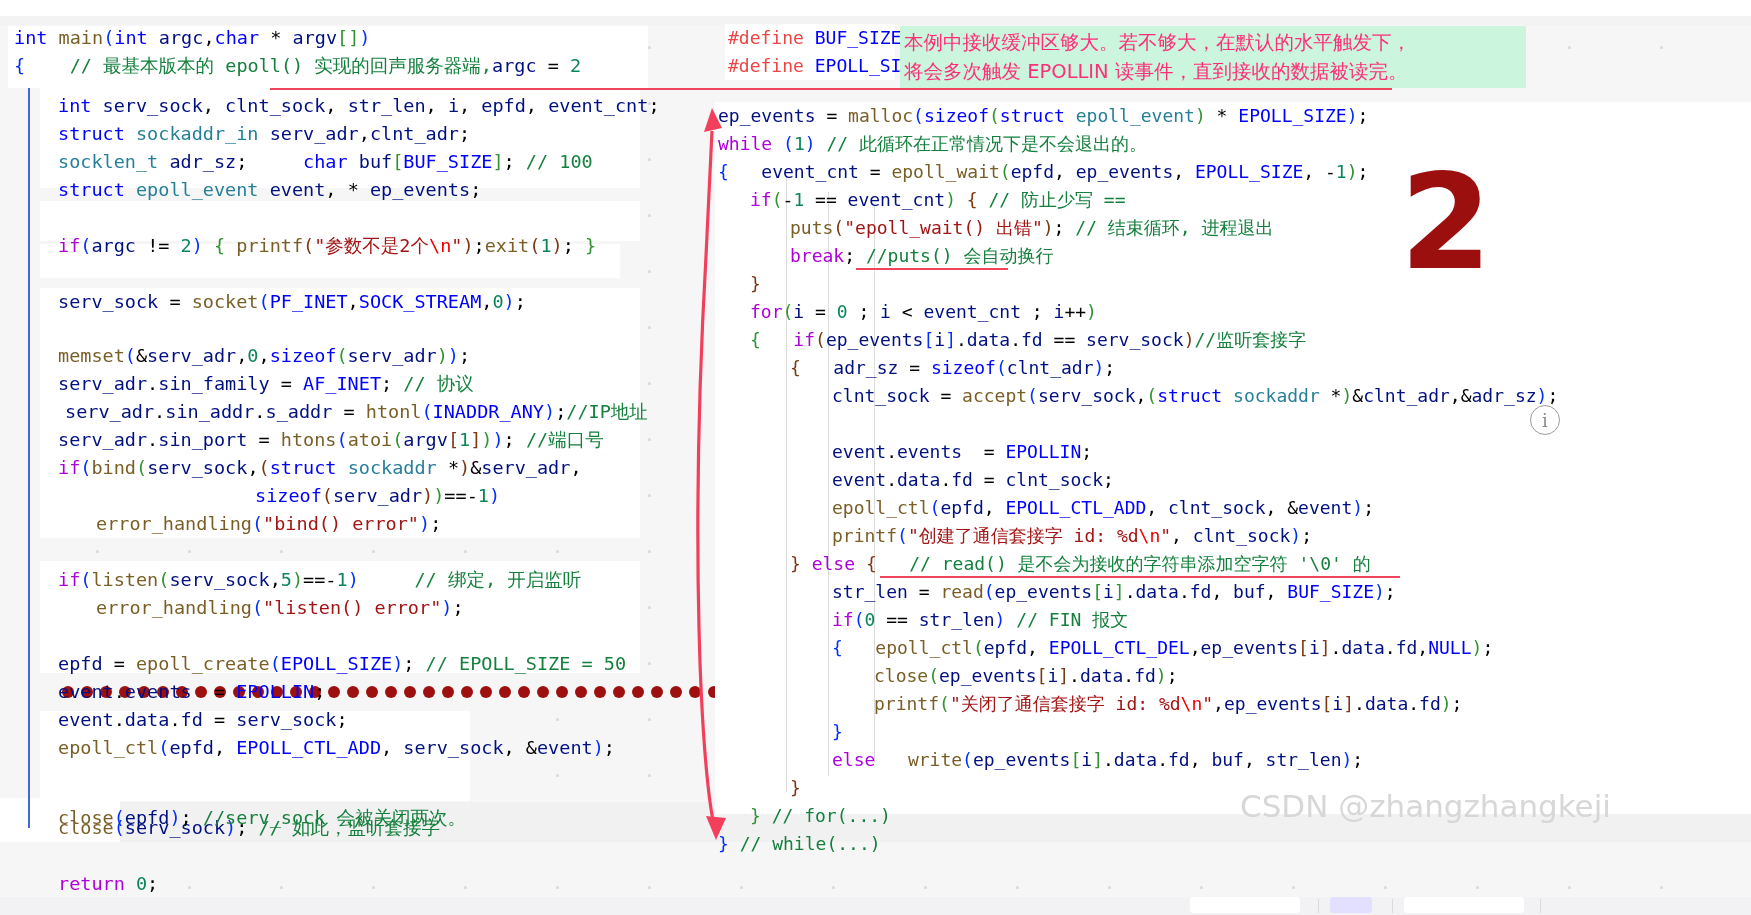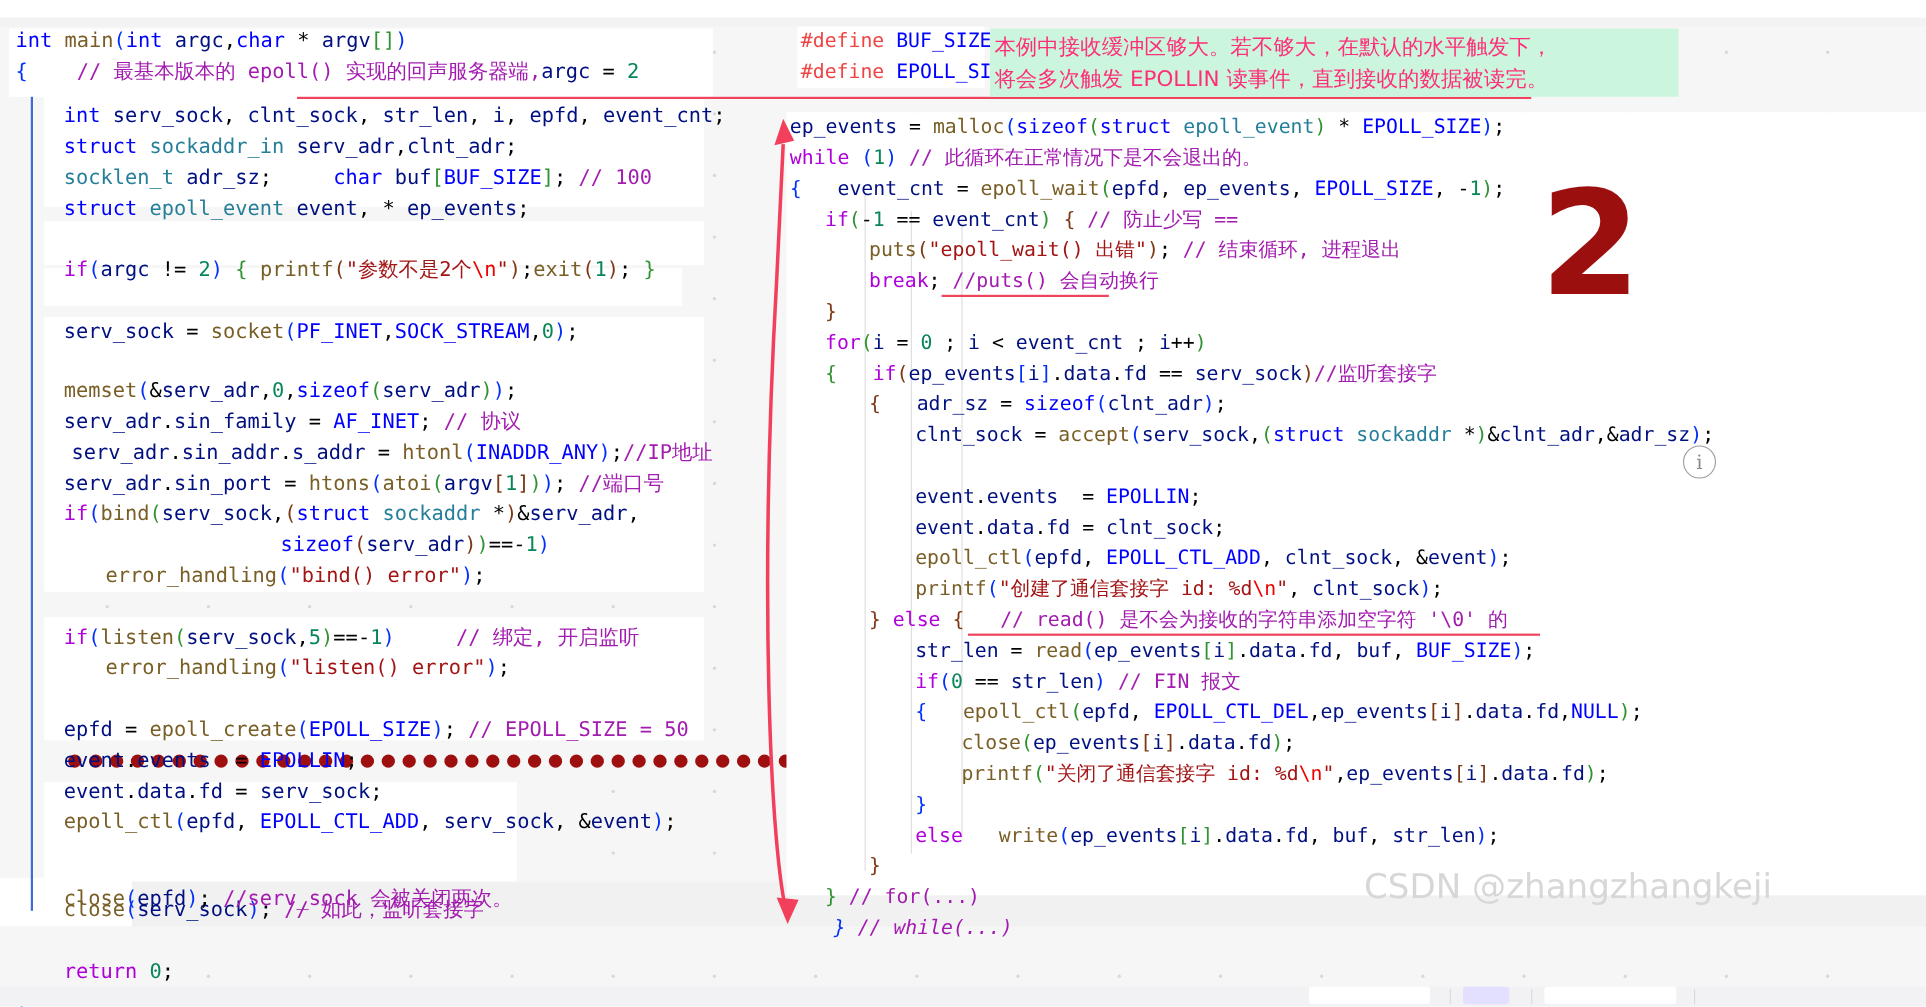--- a/index.html
+++ b/index.html
@@ -15,21 +15,21 @@
   .ln{position:absolute;white-space:pre;line-height:28px;height:28px;font-size:18.5px;letter-spacing:0px;}
   .ln.r{font-size:18px;}
 
   
   .kw{color:#af00db;}            
   .kw2{color:#0000ff;}           
   .fn{color:#795e26;}            
   .var{color:#001080;}           
   .num{color:#098658;}           
   .str{color:#a31515;}           
-  .cmt{color:#a21caf;text-align:center;}
+  .cmt{color:#15803d;text-align:center;}
   .mac{color:#ef4444;}           
   .macn{color:#0000ff;}
   .op{color:#000000;}
   .brc1{color:#0431fa;}
   .brc2{color:#319331;}
   .brc3{color:#7b3814;}
   .esc{color:#ee0000;}
   .cyan{color:#267f99;}
 
   
@@ -499,21 +499,21 @@
   <div class="redline" style="left:880px;top:560px;width:520px;"></div>
   <div class="ln r" style="left:832px;top:562px;"><span class="var">str_len</span> <span class="op">=</span> <span class="fn">read</span><span class="brc1">(</span><span class="var">ep_events</span><span class="brc2">[</span><span class="var">i</span><span class="brc2">]</span>.<span class="var">data</span>.<span class="var">fd</span>, <span class="var">buf</span>, <span class="macn">BUF_SIZE</span><span class="brc1">)</span>;</div>
   <div class="ln r" style="left:832px;top:590px;"><span class="kw">if</span><span class="brc1">(</span><span class="num">0</span> <span class="op">==</span> <span class="var">str_len</span><span class="brc1">)</span> <span class="cmt">// FIN 报文</span></div>
   <div class="ln r" style="left:832px;top:618px;"><span class="brc1">{</span>   <span class="fn">epoll_ctl</span><span class="brc2">(</span><span class="var">epfd</span>, <span class="macn">EPOLL_CTL_DEL</span>,<span class="var">ep_events</span><span class="brc3">[</span><span class="var">i</span><span class="brc3">]</span>.<span class="var">data</span>.<span class="var">fd</span>,<span class="macn">NULL</span><span class="brc2">)</span>;</div>
   <div class="ln r" style="left:874px;top:646px;"><span class="fn">close</span><span class="brc2">(</span><span class="var">ep_events</span><span class="brc3">[</span><span class="var">i</span><span class="brc3">]</span>.<span class="var">data</span>.<span class="var">fd</span><span class="brc2">)</span>;</div>
   <div class="ln r" style="left:874px;top:674px;"><span class="fn">printf</span><span class="brc2">(</span><span class="str">"关闭了通信套接字 id: %d</span><span class="esc">\n</span><span class="str">"</span>,<span class="var">ep_events</span><span class="brc3">[</span><span class="var">i</span><span class="brc3">]</span>.<span class="var">data</span>.<span class="var">fd</span><span class="brc2">)</span>;</div>
   <div class="ln r" style="left:832px;top:702px;"><span class="brc1">}</span></div>
   <div class="ln r" style="left:832px;top:730px;"><span class="kw">else</span>   <span class="fn">write</span><span class="brc1">(</span><span class="var">ep_events</span><span class="brc2">[</span><span class="var">i</span><span class="brc2">]</span>.<span class="var">data</span>.<span class="var">fd</span>, <span class="var">buf</span>, <span class="var">str_len</span><span class="brc1">)</span>;</div>
   <div class="ln r" style="left:790px;top:758px;"><span class="brc3">}</span></div>
   <div class="ln r" style="left:750px;top:786px;"><span class="brc2">}</span> <span class="cmt">// for(...)</span></div>
-  <div class="ln r" style="left:758px;top:814px;font-style:italic;"><span class="brc1">}</span> <span class="cmt">// while(...)</span></div>
+  <div class="ln r" style="left:718px;top:814px;"><span class="brc1">}</span> <span class="cmt">// while(...)</span></div>
 
   <div class="bignum" style="left:1400px;top:140px;">2</div>
 
   <div class="infoicon" style="left:1530px;top:389px;">i</div>
 
   <svg class="arrow" style="left:0;top:0;width:1751px;height:915px;">
     <path d="M716,818 C700,760 690,520 706,240 L712,115" fill="none" stroke="#f2405c" stroke-width="3.2"></path>
     <polygon points="712,92 704,116 722,112" fill="#f2405c"></polygon>
     <polygon points="716,824 706,800 726,802" fill="#f2405c"></polygon>
   </svg>

